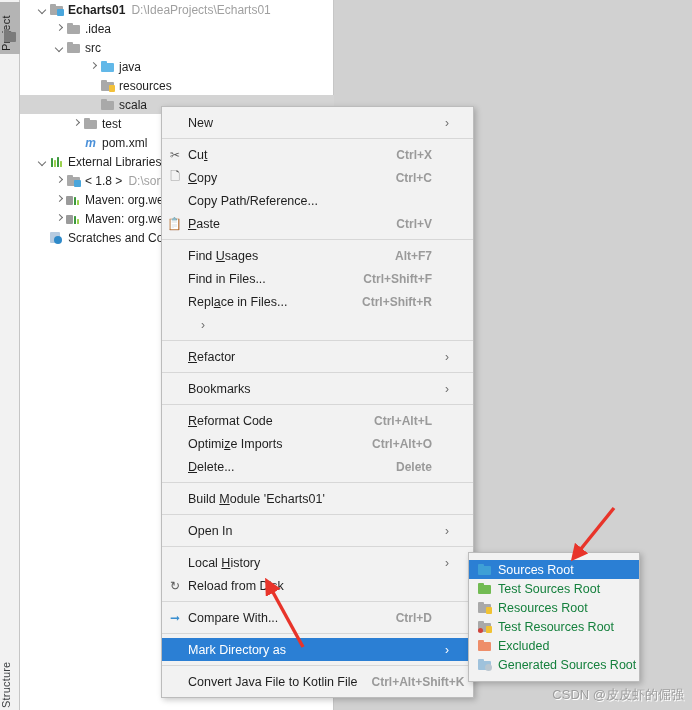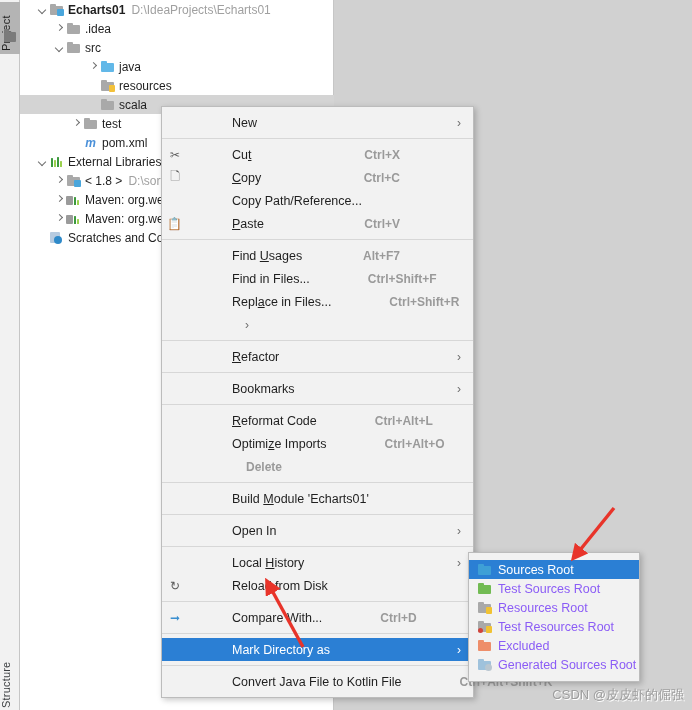--- a/index.html
+++ b/index.html
@@ -104,42 +104,42 @@
 
   
   .ctxmenu {
     position: absolute; left: 161px; top: 106px; width: 313px;
     background: #f2f2f2; border: 1px solid #bcbcbc;
     box-shadow: 2px 2px 6px rgba(0,0,0,.22);
     padding: 4px 0;
   }
   .mitem {
     position: relative; height: 23px; display: flex; align-items: center;
-    font-size: 12.5px; color: #1f1f1f; padding: 0 9px 0 0; gap: 44px;
+    font-size: 12.5px; color: #1f1f1f; padding: 0 21px 0 0;
   }
   .mitem.sel { background: #2b7fd4; color: #ffffff; }
   .mitem .micon { width: 26px; flex: 0 0 26px; text-align: center; font-size: 12px; color: #5a5a5a; }
   .mitem .mlabel { flex: 1 1 auto; white-space: nowrap; }
   .mitem .mkey { color: #9a9a9a; font-size: 12px; margin-left: 14px; white-space: nowrap; font-weight: bold; }
   .mitem .msub {
     margin-left: 10px; width: 10px; text-align: center; color: #6e6e6e; font-size: 12px;
   }
   .mitem.sel .msub { color: #ffffff; }
   .msep { height: 1px; background: #d7d7d7; margin: 4px 0; }
   .u { text-decoration: underline; }
 
   
   .submenu {
     position: absolute; left: 468px; top: 552px; width: 172px;
     background: #f2f2f2; border: 1px solid #bcbcbc;
     box-shadow: 2px 2px 6px rgba(0,0,0,.22);
     padding: 7px 0;
   }
   .sitem {
-    height: 19px; display: flex; align-items: center; font-size: 12.5px; color: #8b5cf6;
+    height: 19px; display: flex; align-items: center; font-size: 12.5px; color: #15803d;
     padding-left: 8px;
   }
   .sitem.sel { background: #2b7fd4; color: #ffffff; }
   .sfold { width: 15px; height: 12px; flex: 0 0 15px; margin-right: 6px; position: relative; }
   .sfold .b { position: absolute; left: 1px; top: 2px; width: 13px; height: 9px; border-radius: 1px; }
   .sfold .t { position: absolute; left: 1px; top: 0; width: 6px; height: 3px; border-radius: 1px 1px 0 0; }
   .sfold.c-blue .b, .sfold.c-blue .t { background: #3e9fd6; }
   .sfold.c-green .b, .sfold.c-green .t { background: #72bb53; }
   .sfold.c-gray .b, .sfold.c-gray .t { background: #a9a9a9; }
   .sfold.c-orange .b, .sfold.c-orange .t { background: #ee8e6a; }
@@ -369,20 +369,21 @@
         <span class="msub"></span>
       </div>
       <div class="mitem">
         <span class="micon"></span>
         <span class="mlabel">Optimi<span class="u">z</span>e Imports</span>
         <span class="mkey">Ctrl+Alt+O</span>
         <span class="msub"></span>
       </div>
       <div class="mitem">
         <span class="micon"></span>
+        <span class="mlabel"><span class="u">D</span>elete...</span>
         <span class="mkey">Delete</span>
         <span class="msub"></span>
       </div>
       <div class="msep"></div>
       <div class="mitem">
         <span class="micon"></span>
         <span class="mlabel">Build <span class="u">M</span>odule 'Echarts01'</span>
         <span class="msub"></span>
       </div>
       <div class="msep"></div>

